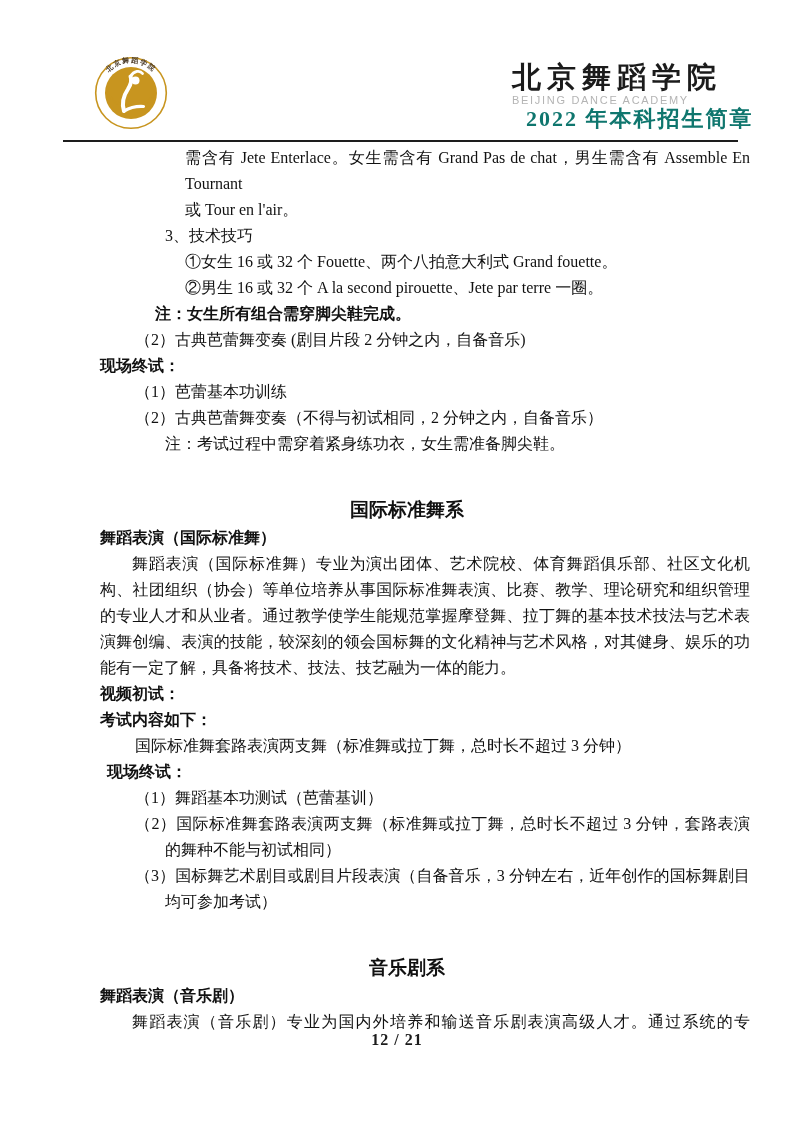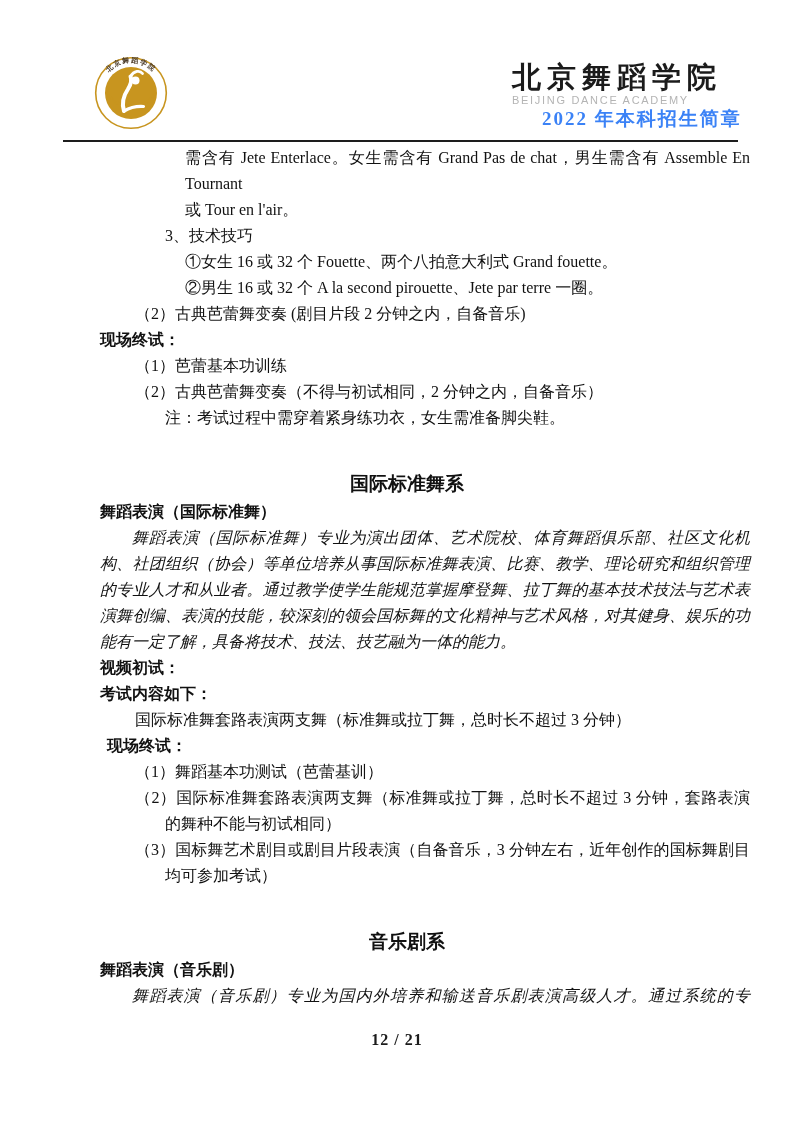--- a/index.html
+++ b/index.html
@@ -17,43 +17,43 @@
   .brand{position:absolute;left:512px;top:60px;width:240px;}
   .brand-cn{
     font-size:29px;font-weight:bold;letter-spacing:6px;line-height:34px;
     color:#1b1b1b;white-space:nowrap;
   }
   .brand-en{
     font-size:11px;color:#b4b4b4;letter-spacing:1.7px;line-height:13px;
     white-space:nowrap;font-family:"Liberation Sans","DejaVu Sans",sans-serif;
   }
   .brand-sub{
-    font-size:19px;font-weight:bold;letter-spacing:2px;line-height:23px;
-    margin-left:30px;color:#3b82f6;white-space:nowrap;
+    font-size:22px;font-weight:bold;letter-spacing:2px;line-height:23px;
+    margin-left:14px;color:#0f766e;white-space:nowrap;
   }
   .header-rule{
     position:absolute;left:63px;right:56px;top:140px;
     border-top:2px solid #1d1d1d;height:0;
   }
   
   .content{
     position:absolute;left:100px;top:145px;width:650px;
     font-size:16px;line-height:26px;
   }
   .content p{margin:0;}
   .b{font-weight:bold;}
   .pl7{padding-left:7px;}
   .pl35{padding-left:35px;}
   .pl55{padding-left:55px;}
   .pl65{padding-left:65px;}
   .pl85{padding-left:85px;}
   .hang{padding-left:65px;text-indent:-30px;}
   .just{text-align:justify;}
   .jlast{text-align:justify;text-align-last:justify;}
-  .para{text-indent:32px;text-align:justify;font-style:italic;}
+  .para{text-indent:32px;text-align:justify;}
   .sec-title{
     text-align:center;font-weight:bold;font-size:19px;line-height:30px;
     margin:38px 36px 0 0 !important;
   }
   
   .footer{
     position:absolute;left:0;top:1031px;width:794px;
     text-align:center;font-size:16px;font-weight:bold;
     letter-spacing:1px;color:#1b1b1b;
   }
@@ -92,20 +92,21 @@
 
   <div class="header-rule"></div>
 
   <div class="content">
 
     <p class="pl85 jlast">需含有 Jete Enterlace。女生需含有 Grand Pas de chat，男生需含有 Assemble En Tournant</p>
     <p class="pl85">或 Tour en l'air。</p>
     <p class="pl65">3、技术技巧</p>
     <p class="pl85">①女生 16 或 32 个 Fouette、两个八拍意大利式 Grand fouette。</p>
     <p class="pl85">②男生 16 或 32 个 A la second pirouette、Jete par terre 一圈。</p>
+    <p class="pl55 b">注：女生所有组合需穿脚尖鞋完成。</p>
     <p class="pl35">（2）古典芭蕾舞变奏 (剧目片段 2 分钟之内，自备音乐)</p>
     <p class="b">现场终试：</p>
     <p class="pl35">（1）芭蕾基本功训练</p>
     <p class="pl35">（2）古典芭蕾舞变奏（不得与初试相同，2 分钟之内，自备音乐）</p>
     <p class="pl65">注：考试过程中需穿着紧身练功衣，女生需准备脚尖鞋。</p>
 
     <p class="sec-title">国际标准舞系</p>
     <p class="b">舞蹈表演（国际标准舞）</p>
     <p class="para">舞蹈表演（国际标准舞）专业为演出团体、艺术院校、体育舞蹈俱乐部、社区文化机构、社团组织（协会）等单位培养从事国际标准舞表演、比赛、教学、理论研究和组织管理的专业人才和从业者。通过教学使学生能规范掌握摩登舞、拉丁舞的基本技术技法与艺术表演舞创编、表演的技能，较深刻的领会国标舞的文化精神与艺术风格，对其健身、娱乐的功能有一定了解，具备将技术、技法、技艺融为一体的能力。</p>
     <p class="b">视频初试：</p>

